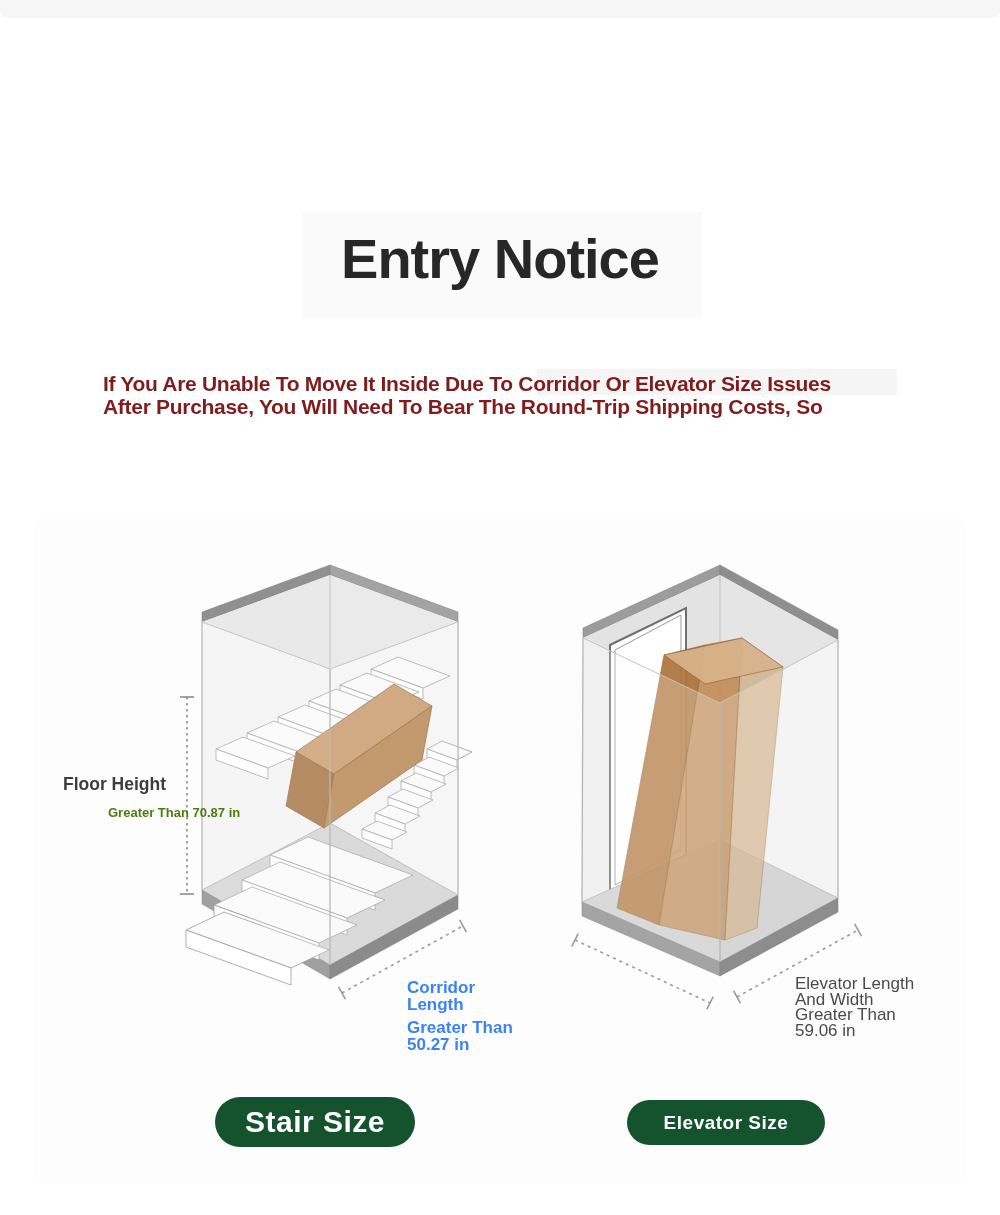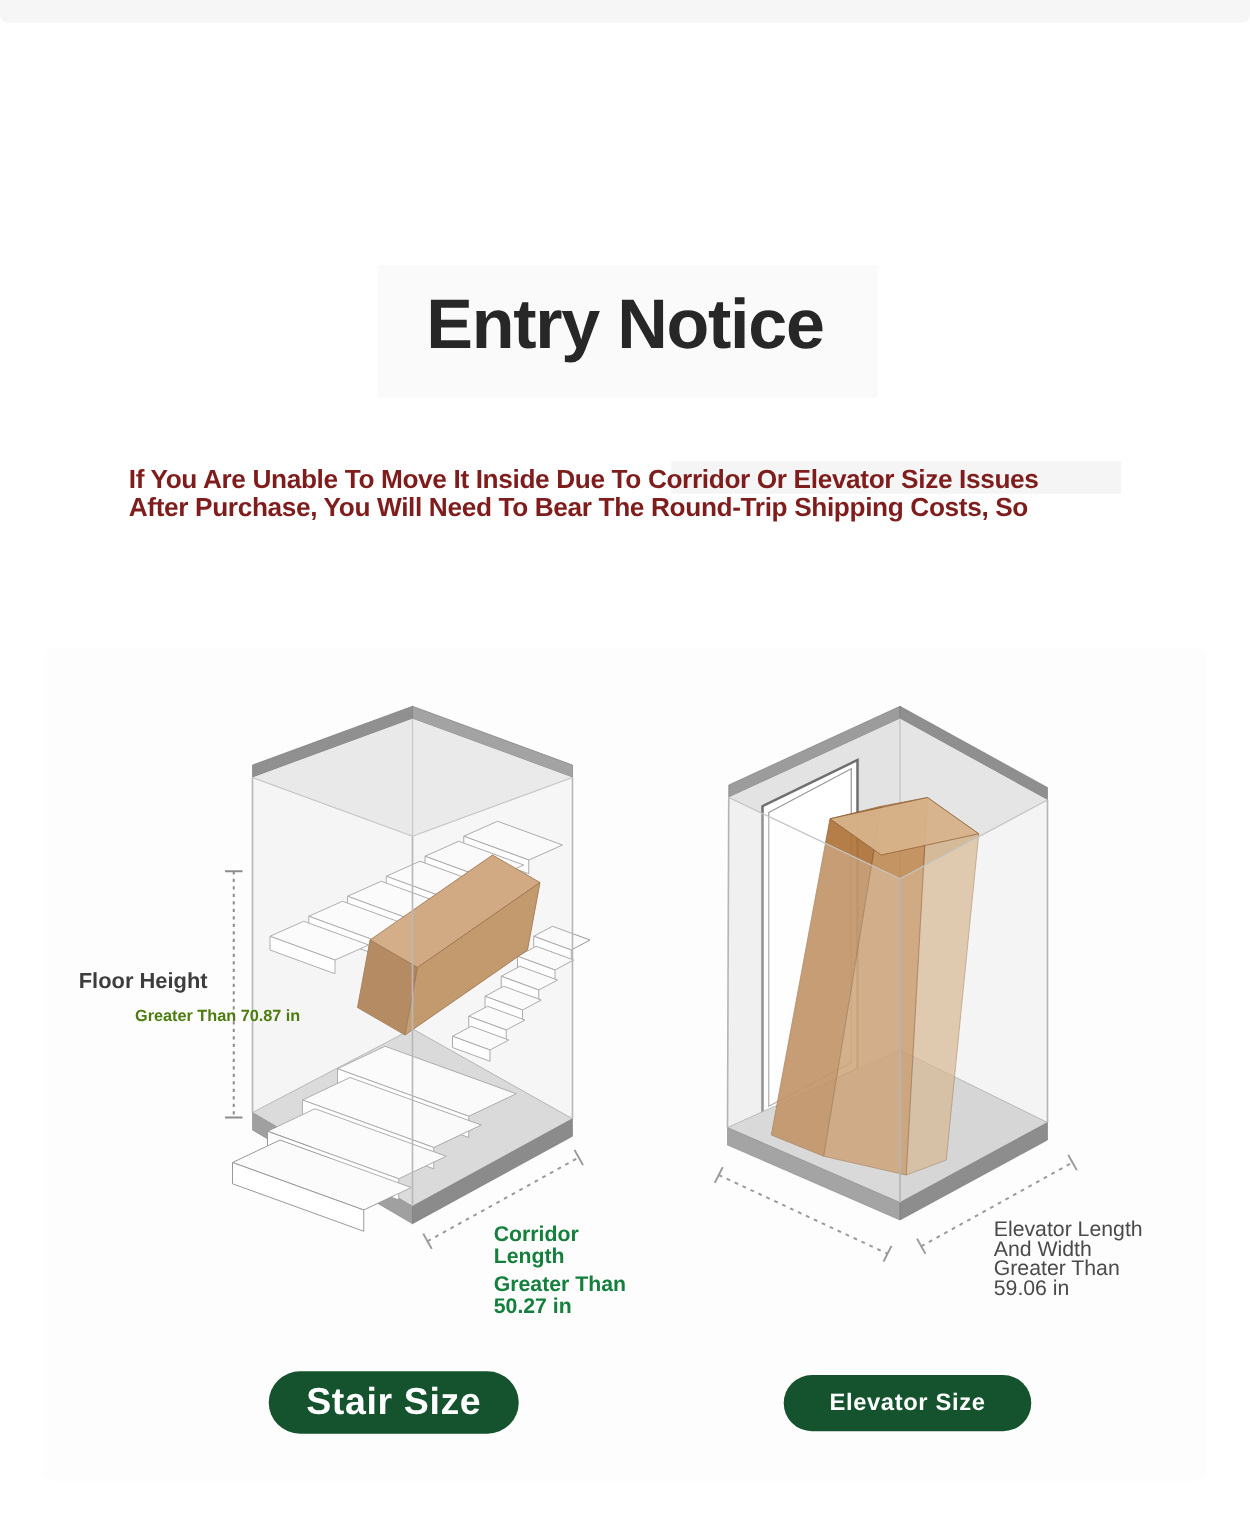--- a/index.html
+++ b/index.html
@@ -11,21 +11,21 @@
   .page-title{position:absolute;left:0;top:226px;width:1000px;text-align:center;
     font-size:56px;font-weight:bold;color:#272727;letter-spacing:-1px;}
   .notice{position:absolute;left:103px;top:372px;width:820px;
     font-size:21px;font-weight:bold;color:#7f1d1d;line-height:23px;letter-spacing:-0.3px;}
   .panel{position:absolute;left:35px;top:518px;width:930px;height:667px;background:#fdfdfd;border-radius:10px;}
   svg{position:absolute;overflow:visible;}
   #stair-svg{left:150px;top:545px;}
   #elev-svg{left:555px;top:550px;}
   .lbl-title{position:absolute;left:63px;top:774px;font-size:17.5px;font-weight:bold;color:#3d3d3d;}
   .lbl-sub{position:absolute;left:63px;top:805px;font-size:13px;font-weight:700;color:#4d7c0f;margin-left:45px;}
-  .corridor-lbl{position:absolute;left:395px;top:979px;font-size:17px;font-weight:600;color:#15803d;line-height:17px;}
+  .corridor-lbl{position:absolute;left:407px;top:979px;font-size:17px;font-weight:600;color:#3b82f6;line-height:17px;}
   .corridor-lbl .gap{margin-top:6px;}
   .elev-lbl{position:absolute;left:795px;top:976px;font-size:17px;font-weight:400;color:#4a4a4a;line-height:15.5px;}
   .pill{position:absolute;background:#14532d;color:#ffffff;font-weight:bold;
     display:flex;align-items:center;justify-content:center;border:none;cursor:pointer;
     border-radius:26px;letter-spacing:0.5px;}
   #stair-btn{left:215px;top:1097px;width:200px;height:50px;font-size:30px;}
   #elev-btn{left:627px;top:1100px;width:198px;height:45px;font-size:19px;}
   polygon,line{shape-rendering:geometricPrecision;}
 </style>
 </head>

